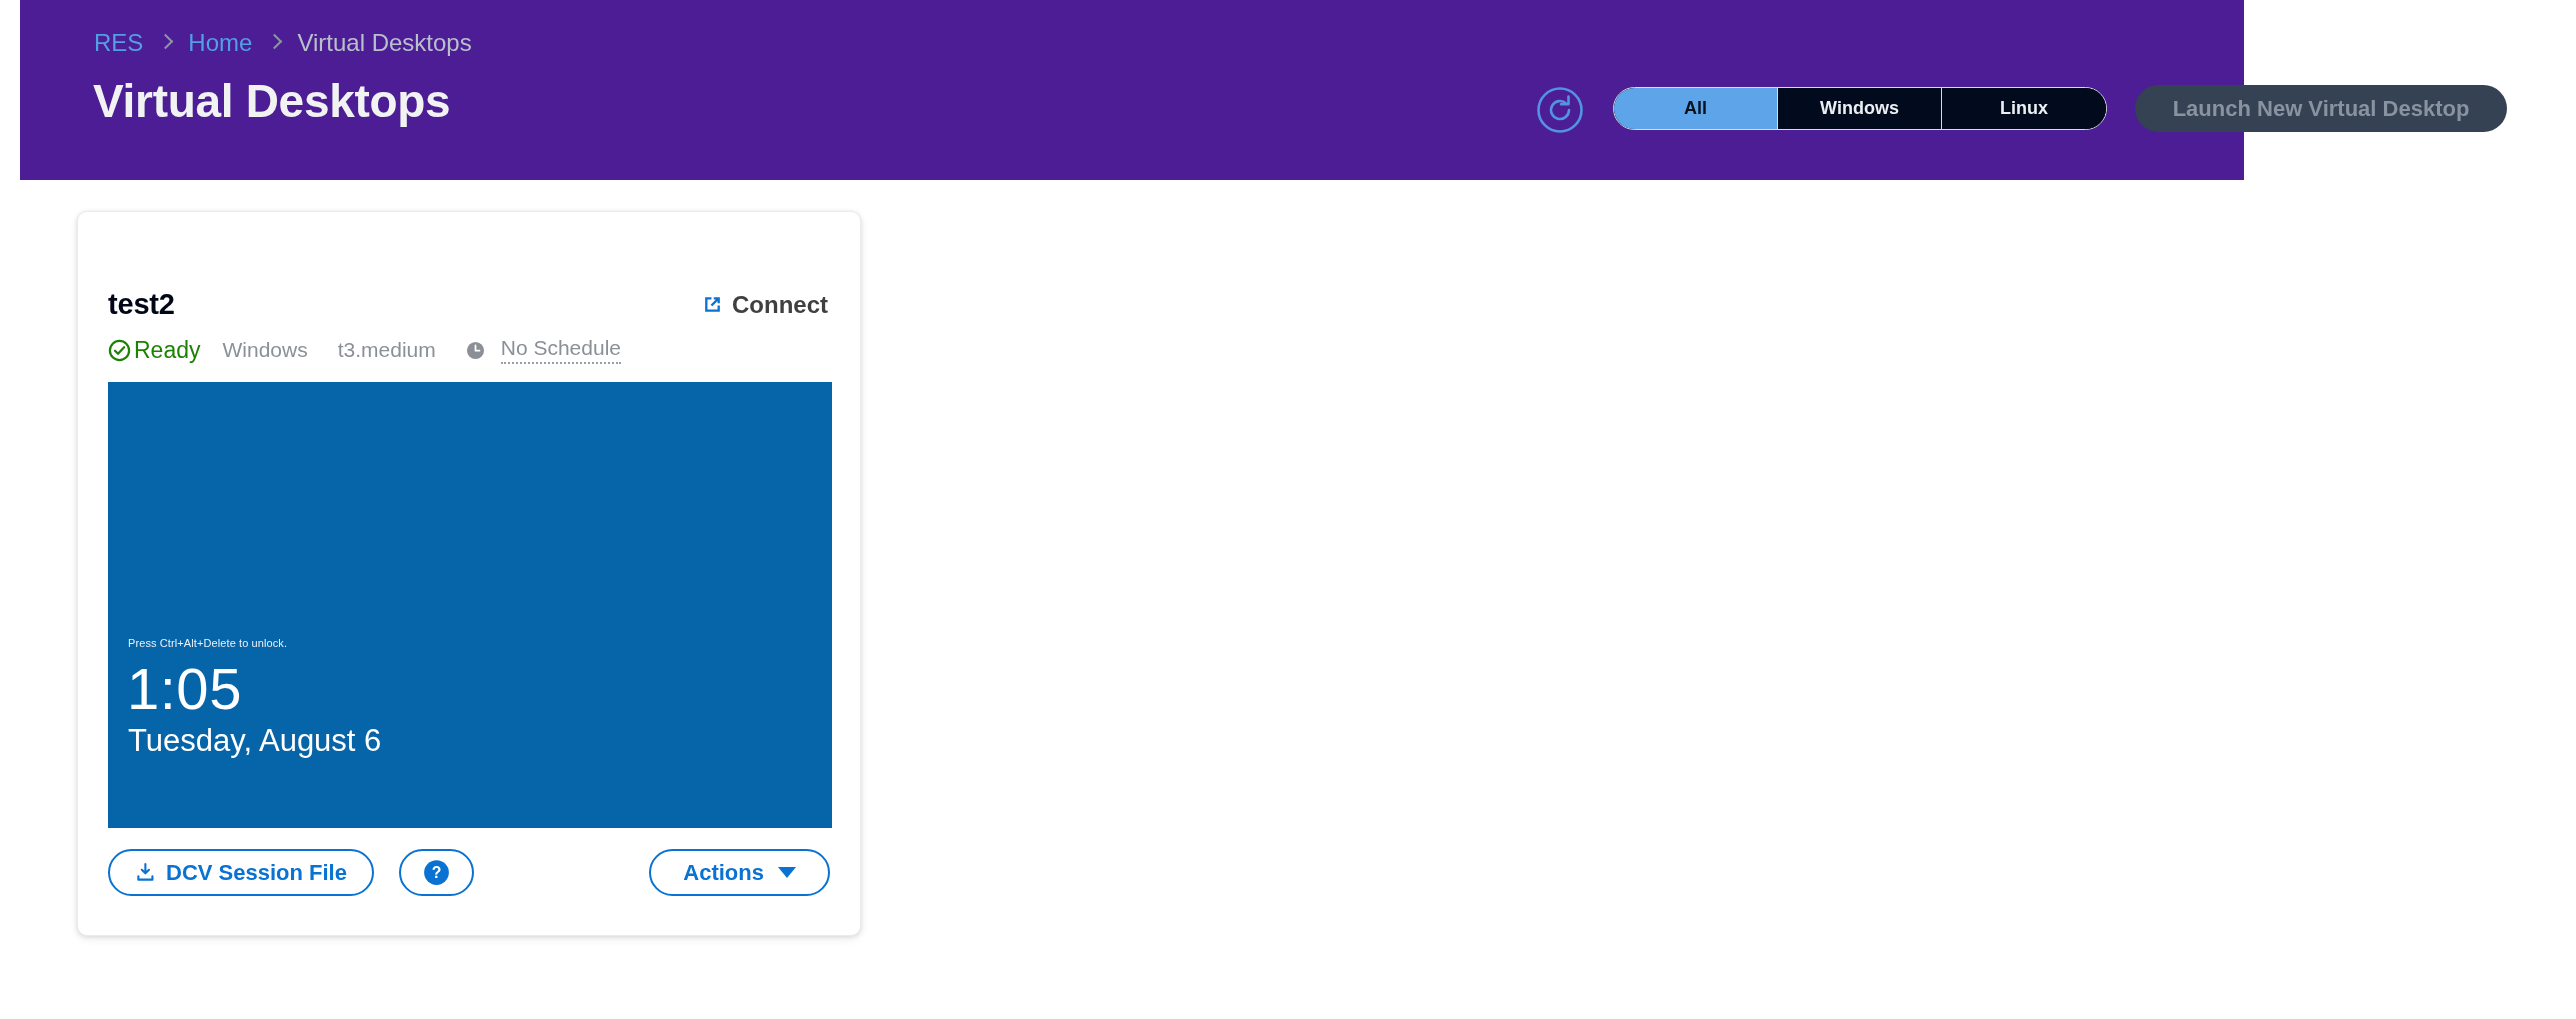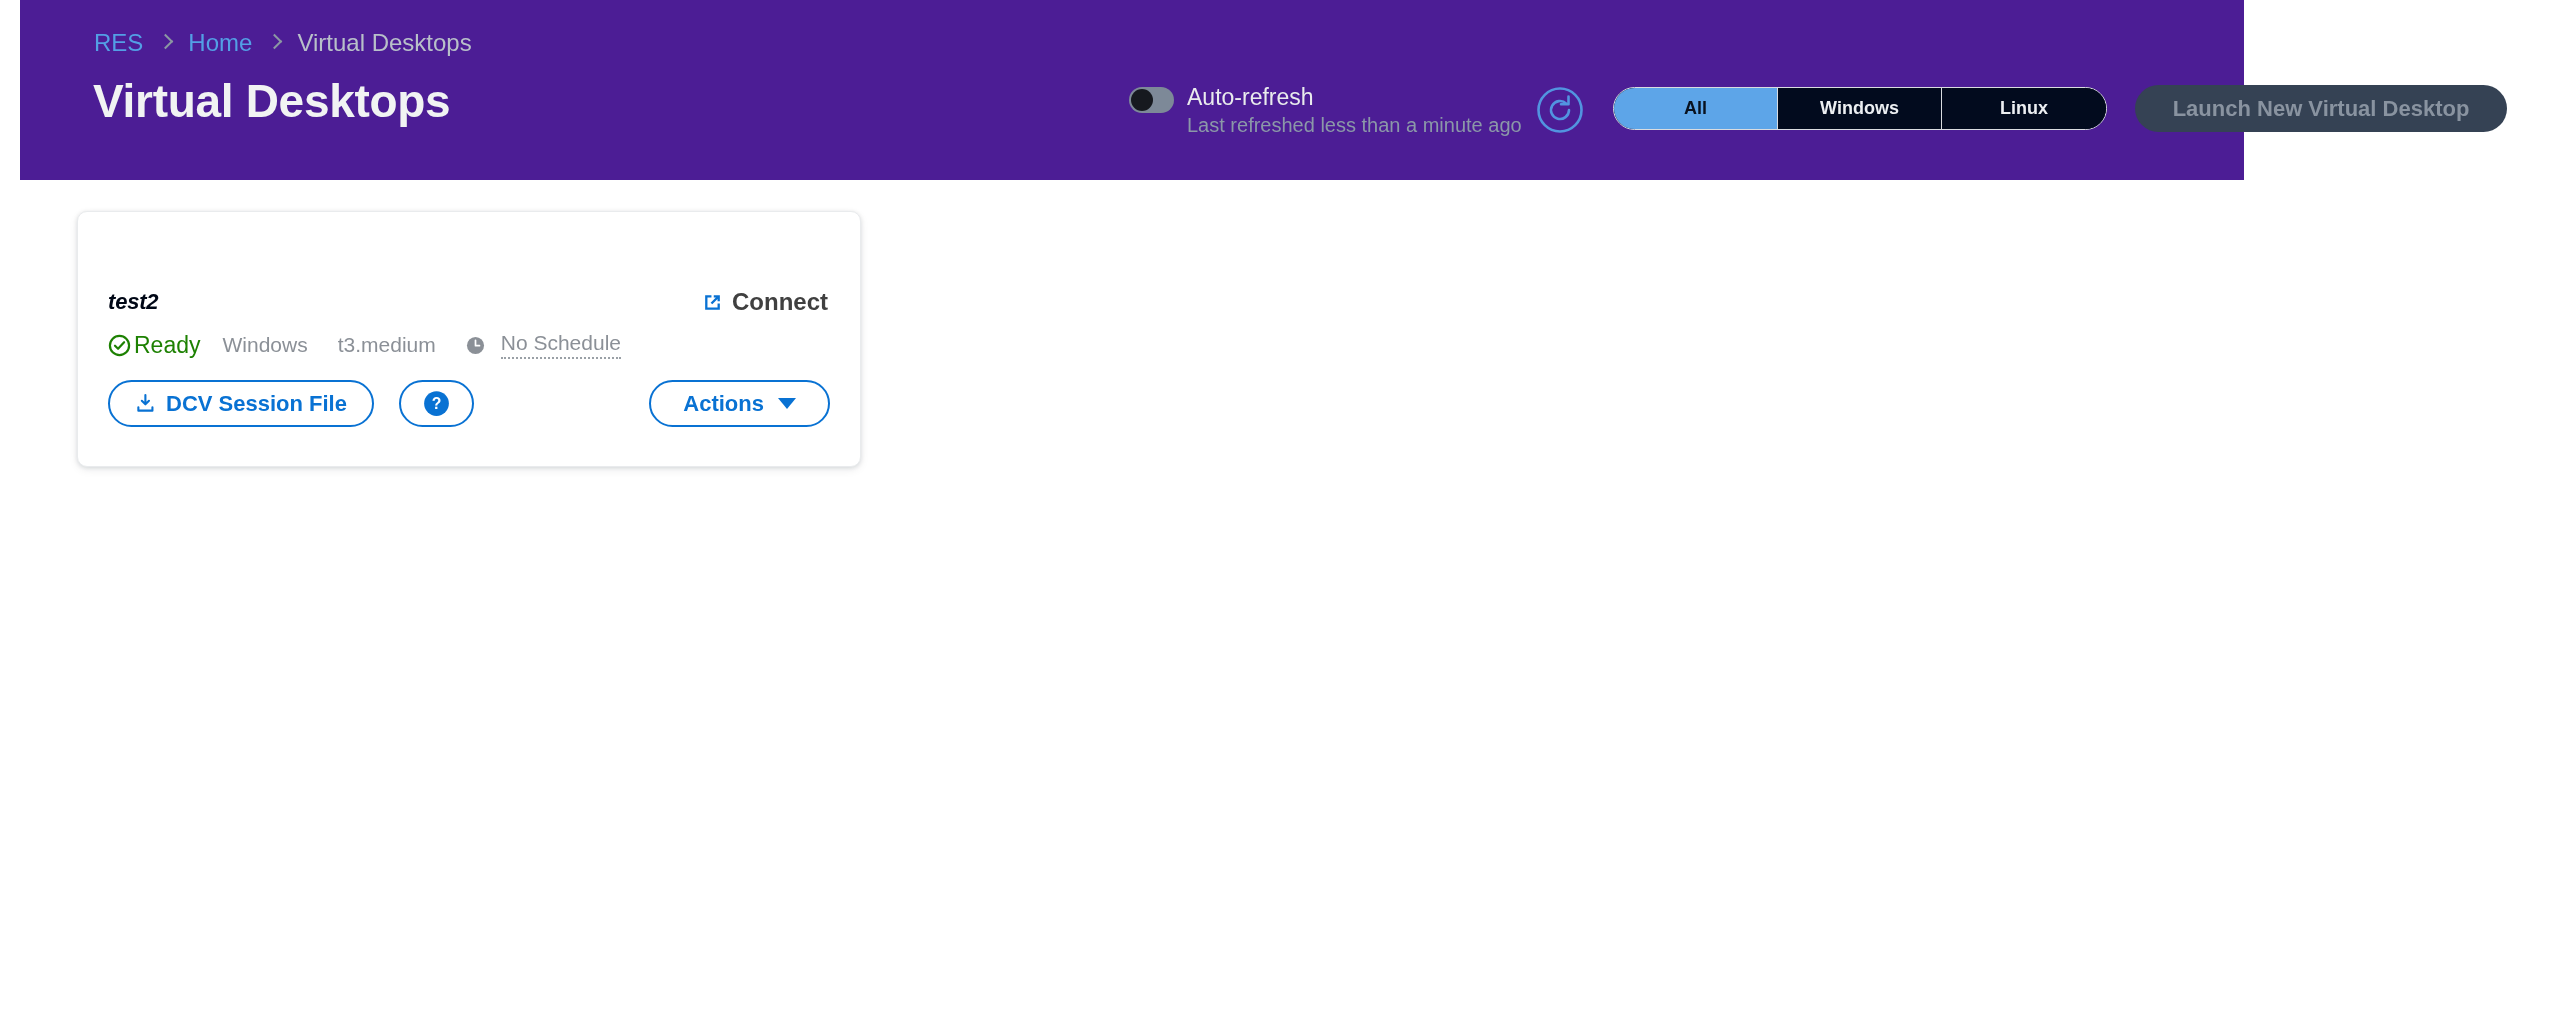--- a/index.html
+++ b/index.html
@@ -149,25 +149,24 @@
     box-shadow: 0 1px 4px rgba(0,28,36,.12), 0 3px 10px rgba(0,28,36,.07);
     padding: 0;
   }
   .card-head {
     display: flex;
     align-items: center;
     justify-content: space-between;
     padding: 76px 32px 0 30px;
   }
   .card-title {
-    font-size: 22px;
+    font-size: 29px;
     font-weight: bold;
     color: #000716;
     letter-spacing: -0.2px;
-    font-style: italic;
   }
   .connect-link {
     display: flex;
     align-items: center;
     gap: 9px;
     color: #404040;
     font-size: 24px;
     font-weight: bold;
     cursor: pointer;
     text-decoration: none;
@@ -277,29 +276,20 @@
   <div class="breadcrumb">
     <a class="crumb-link">RES</a>
     <span class="crumb-sep"></span>
     <a class="crumb-link">Home</a>
     <span class="crumb-sep"></span>
     <span class="crumb-current">Virtual Desktops</span>
   </div>
 
   <h1 class="page-title">Virtual Desktops</h1>
 
-  <div class="autorefresh">
-    <div class="toggle">
-      <div class="knob"></div>
-    </div>
-    <div class="ar-texts">
-      <div class="ar-label">Auto-refresh</div>
-      <div class="ar-sub">Last refreshed less than a minute ago</div>
-    </div>
-  </div>
 
   <div class="refresh-btn">
     <svg width="48" height="48" viewBox="0 0 48 48">
       <circle cx="24" cy="24" r="21.5" fill="none" stroke="#5294e0" stroke-width="2.6"></circle>
       <path d="M33 24a9 9 0 1 1-2.7-6.4" fill="none" stroke="#5294e0" stroke-width="2.6" stroke-linecap="round"></path>
       <path d="M32.5 10.5 L32.5 18.2 L25 18.2" fill="none" stroke="#5294e0" stroke-width="2.6" stroke-linecap="round" stroke-linejoin="round"></path>
     </svg>
   </div>
 
   <div class="segmented">
@@ -338,20 +328,25 @@
       <span class="meta-dim">t3.medium</span>
       <span class="meta-sched">
         <svg width="19" height="19" viewBox="0 0 20 20">
           <circle cx="10" cy="10" r="9" fill="#8b9097"></circle>
           <path d="M10 4.6v5.6h4.2" fill="none" stroke="#ffffff" stroke-width="1.8" stroke-linecap="round" stroke-linejoin="round"></path>
         </svg>
         <span class="sched-text">No Schedule</span>
       </span>
     </div>
 
+    <div class="thumb">
+      <div class="lock-hint">Press Ctrl+Alt+Delete to unlock.</div>
+      <div class="lock-time">1:05</div>
+      <div class="lock-date">Tuesday, August 6</div>
+    </div>
 
     <div class="card-foot">
       <button class="btn-pill">
         <svg width="21" height="21" viewBox="0 0 20 20">
           <path d="M9.9 2v8.2M6.5 7.4l3.4 3.4 3.4-3.4" fill="none" stroke="#0972d3" stroke-width="2" stroke-linecap="round" stroke-linejoin="round"></path>
           <path d="M3.2 13.5v3.3h13.4v-3.3" fill="none" stroke="#0972d3" stroke-width="2" stroke-linecap="round" stroke-linejoin="round"></path>
         </svg>
         <span>DCV Session File</span>
       </button>
 

